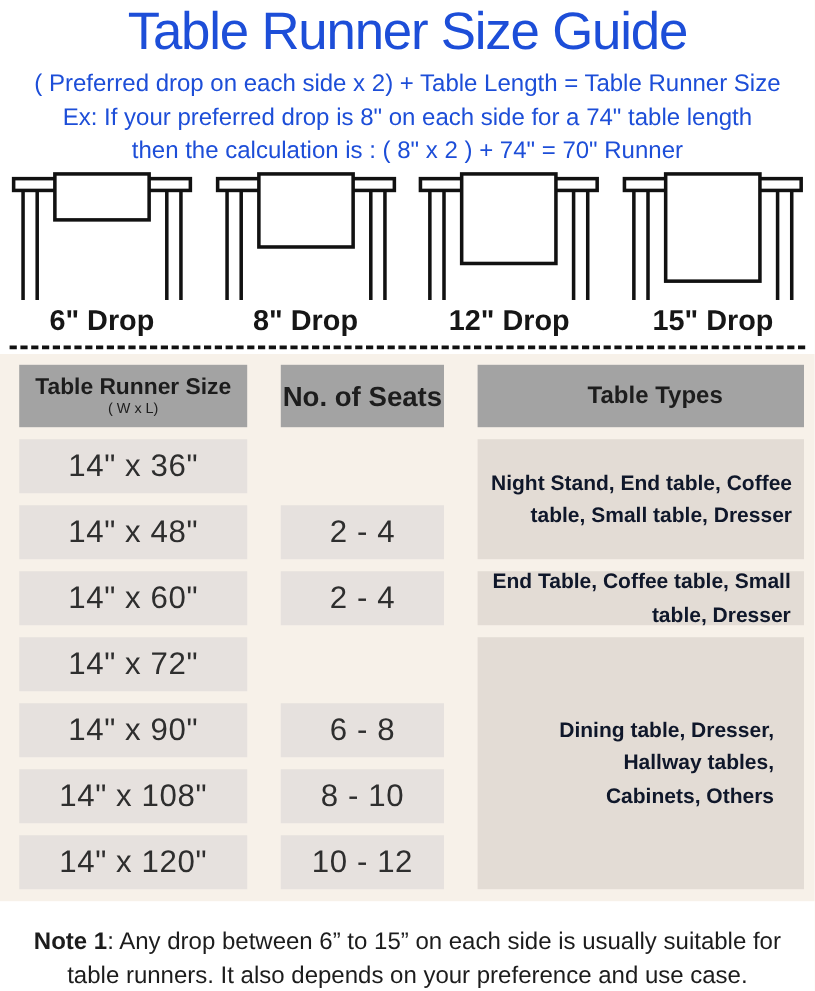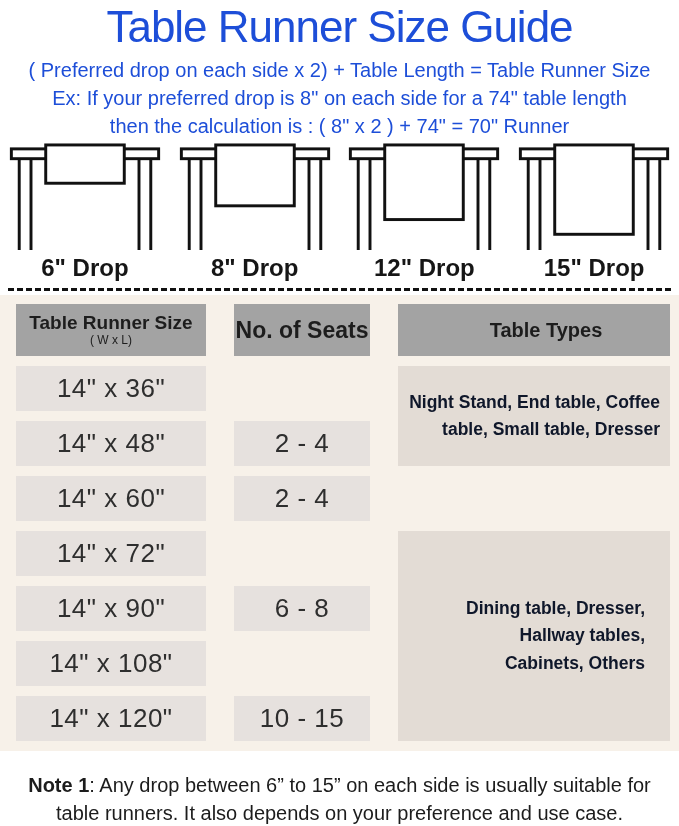--- a/index.html
+++ b/index.html
@@ -135,24 +135,28 @@
   <div class="cell data-cell" style="grid-column:1; grid-row:3;">14" x 48"</div>
   <div class="cell data-cell" style="grid-column:1; grid-row:4;">14" x 60"</div>
   <div class="cell data-cell" style="grid-column:1; grid-row:5;">14" x 72"</div>
   <div class="cell data-cell" style="grid-column:1; grid-row:6;">14" x 90"</div>
   <div class="cell data-cell" style="grid-column:1; grid-row:7;">14" x 108"</div>
   <div class="cell data-cell" style="grid-column:1; grid-row:8;">14" x 120"</div>
 
   <div class="cell data-cell" style="grid-column:2; grid-row:3;">2 - 4</div>
   <div class="cell data-cell" style="grid-column:2; grid-row:4;">2 - 4</div>
   <div class="cell data-cell" style="grid-column:2; grid-row:6;">6 - 8</div>
-  <div class="cell data-cell" style="grid-column:2; grid-row:8;">10 - 15</div>
+  <div class="cell data-cell" style="grid-column:2; grid-row:7;">8 - 10</div>
+  <div class="cell data-cell" style="grid-column:2; grid-row:8;">10 - 12</div>
 
   <div class="cell types-cell types-g1">
     <span class="wrapbox">Night Stand, End table, Coffee table, Small table, Dresser</span>
+  </div>
+  <div class="cell types-cell types-g2">
+    <span class="wrapbox">End Table, Coffee table, Small table, Dresser</span>
   </div>
   <div class="cell types-cell types-g3">
     <span class="wrapbox">Dining table, Dresser, Hallway tables, Cabinets, Others</span>
   </div>
 </div>
 
 <div class="notes">
   <p><span class="note-label">Note 1</span><span>: Any drop between 6” to 15” on each side is usually suitable for table runners. It also depends on your preference and use case.</span></p>
   <p><span class="note-label">Note 2</span><span>: Measure your table, and select right size before ordering.</span></p>
 </div>

